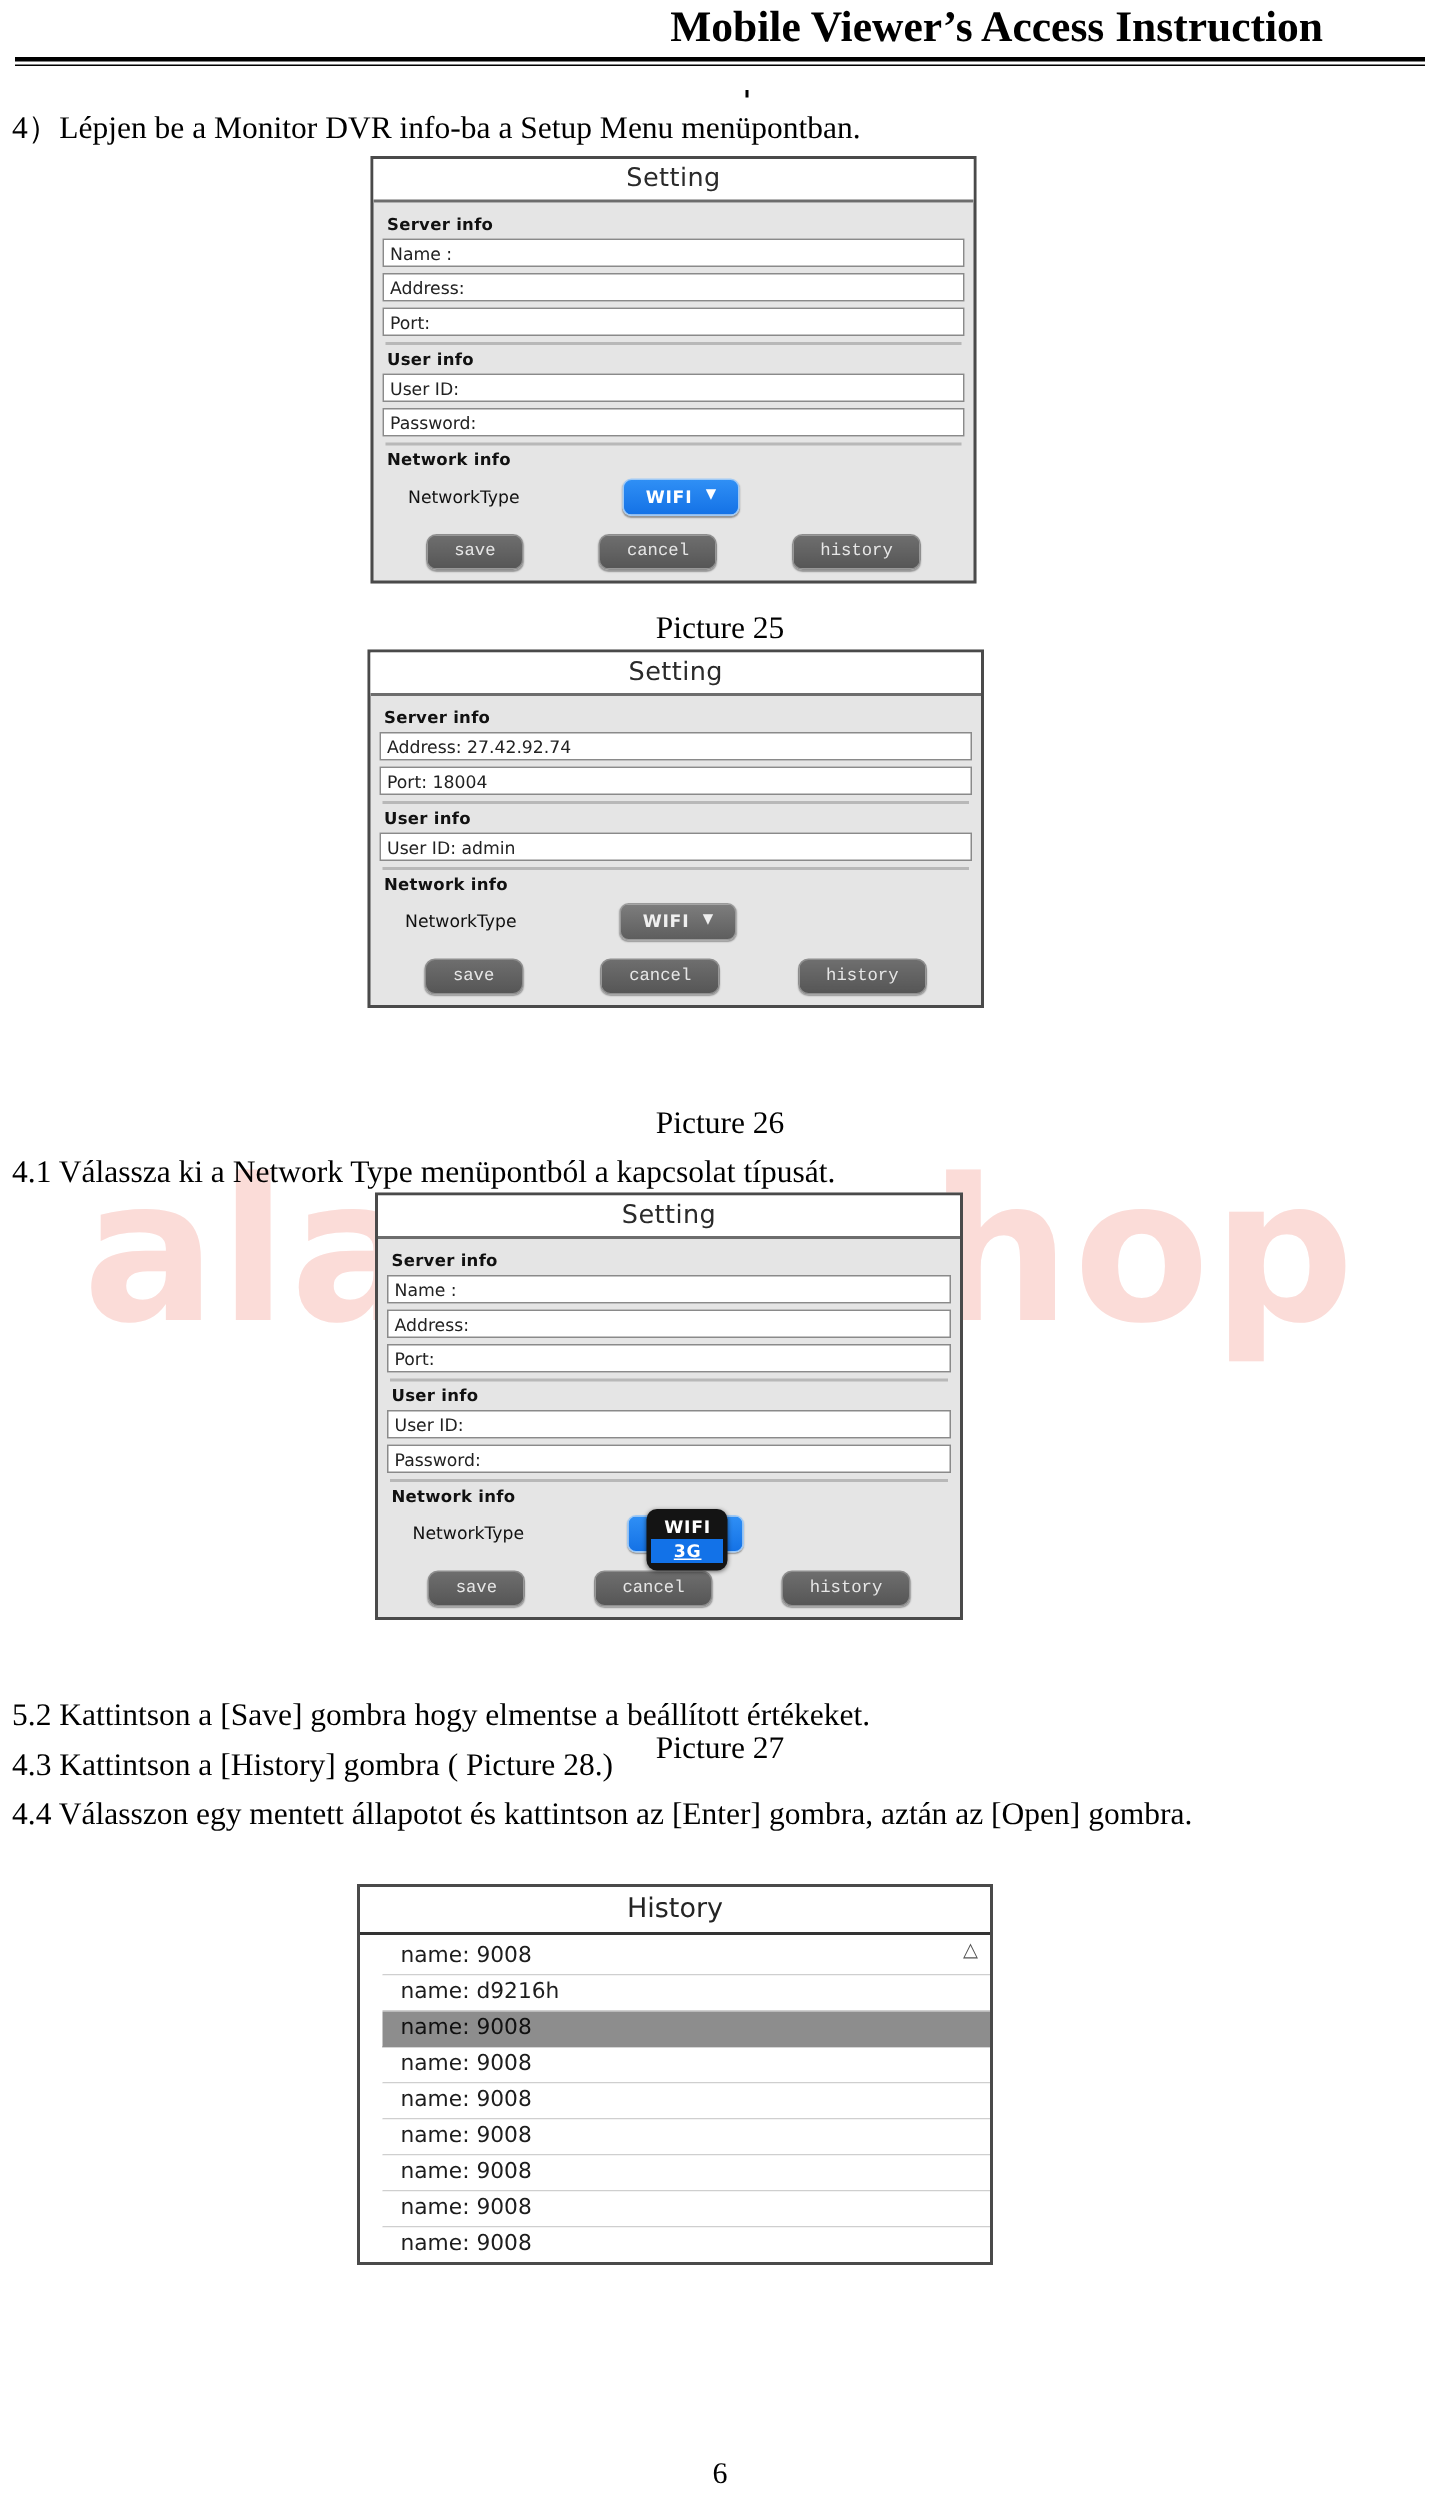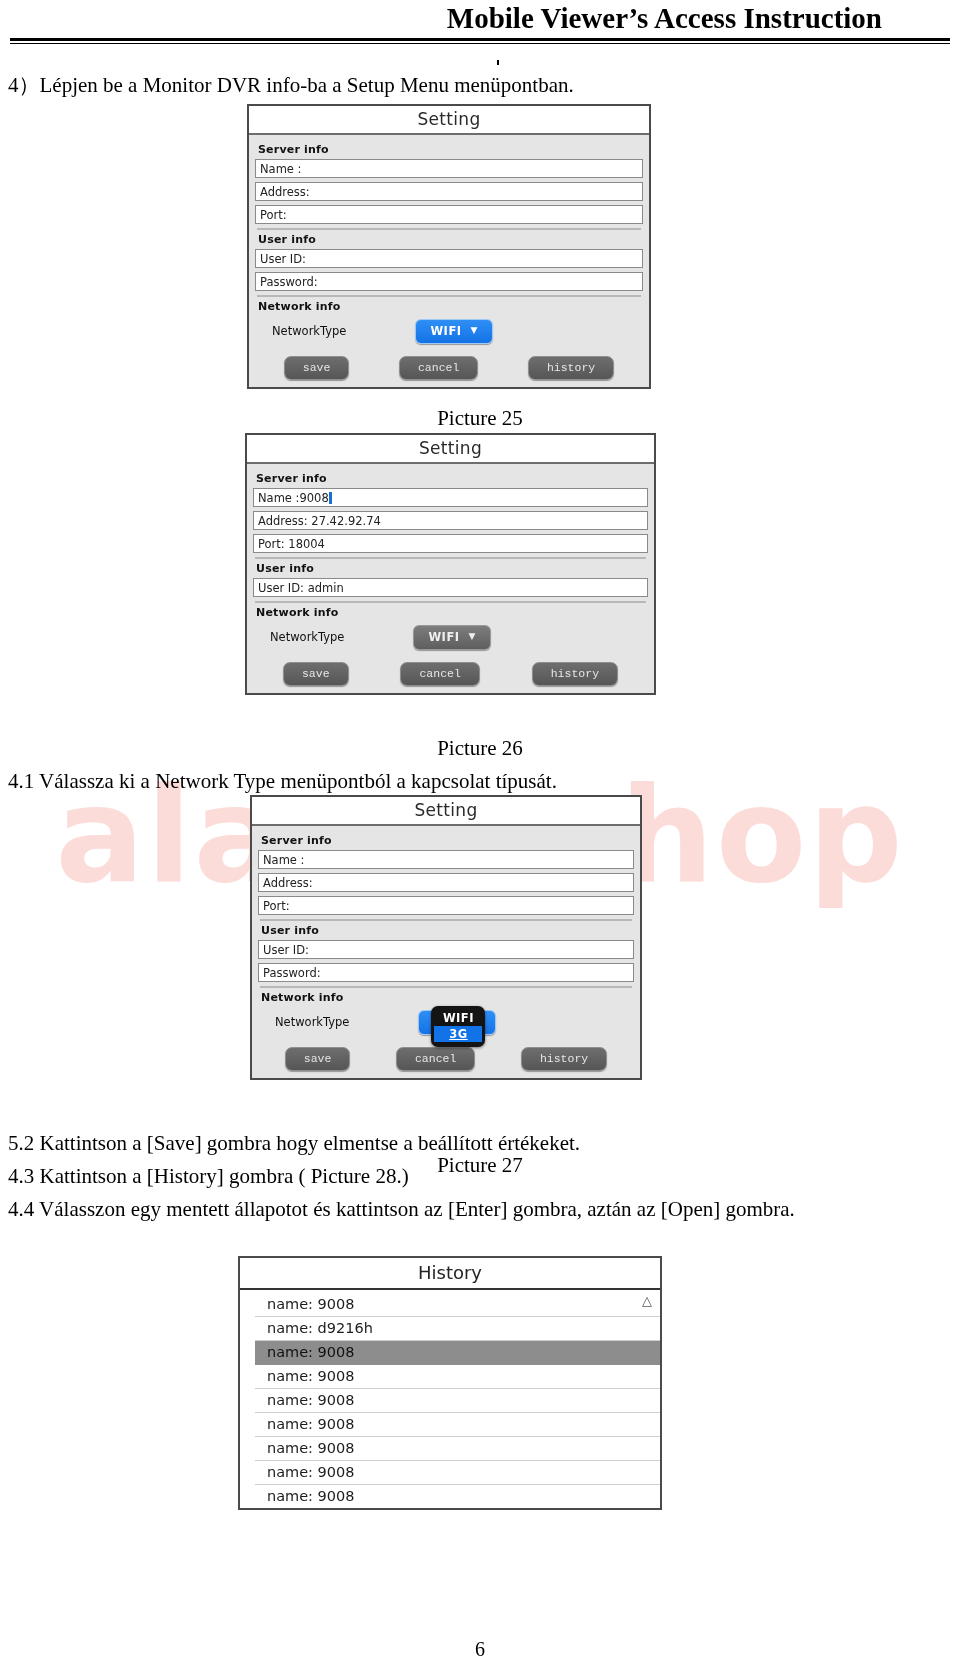--- a/index.html
+++ b/index.html
@@ -321,21 +321,20 @@
     <span class="btn">history</span>
   </div>
 </div>
 
 <div class="caption c25">Picture 25</div>
 
 <div class="dialog" id="dialog-26">
   <div class="titlebar">Setting</div>
   <div class="dlg-body">
     <div class="section-label">Server info</div>
-    <div class="field"><span>Name :9008</span><span class="caret"></span></div>
     <div class="field">Address: 27.42.92.74</div>
     <div class="field">Port: 18004</div>
     <div class="group-sep"></div>
     <div class="section-label">User info</div>
     <div class="field">User ID: admin</div>
     <div class="group-sep"></div>
     <div class="section-label">Network info</div>
     <div class="netrow">
       <span class="nt-label">NetworkType</span>
       <span class="dd gray">

